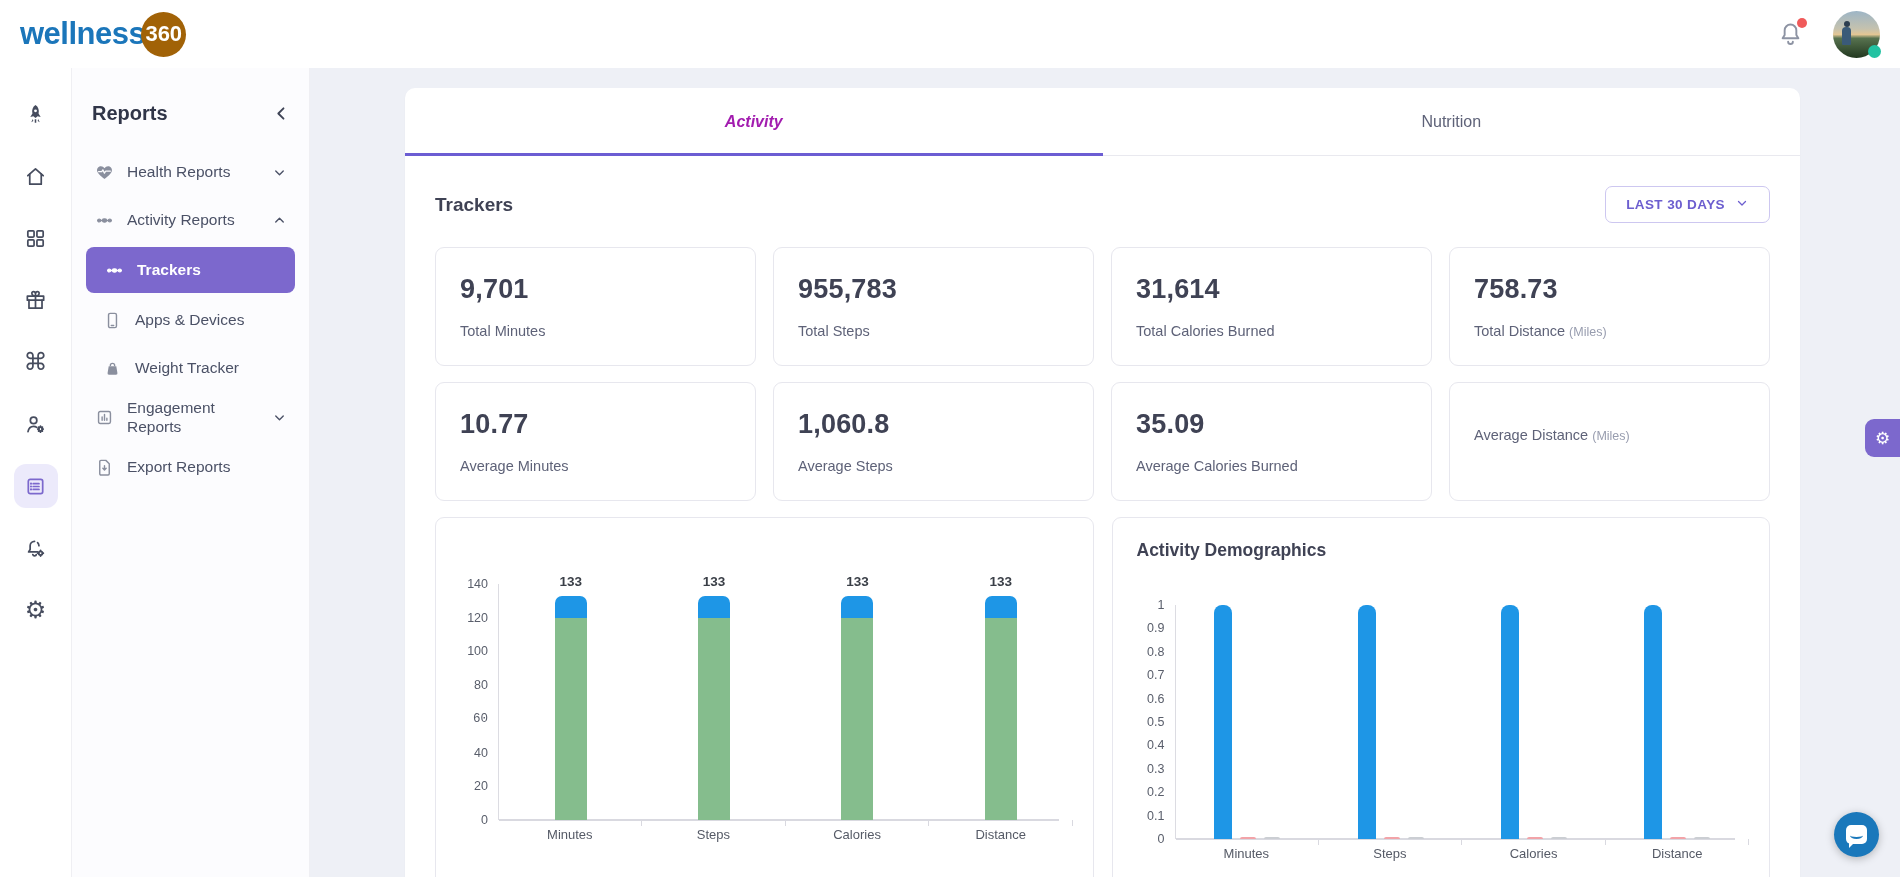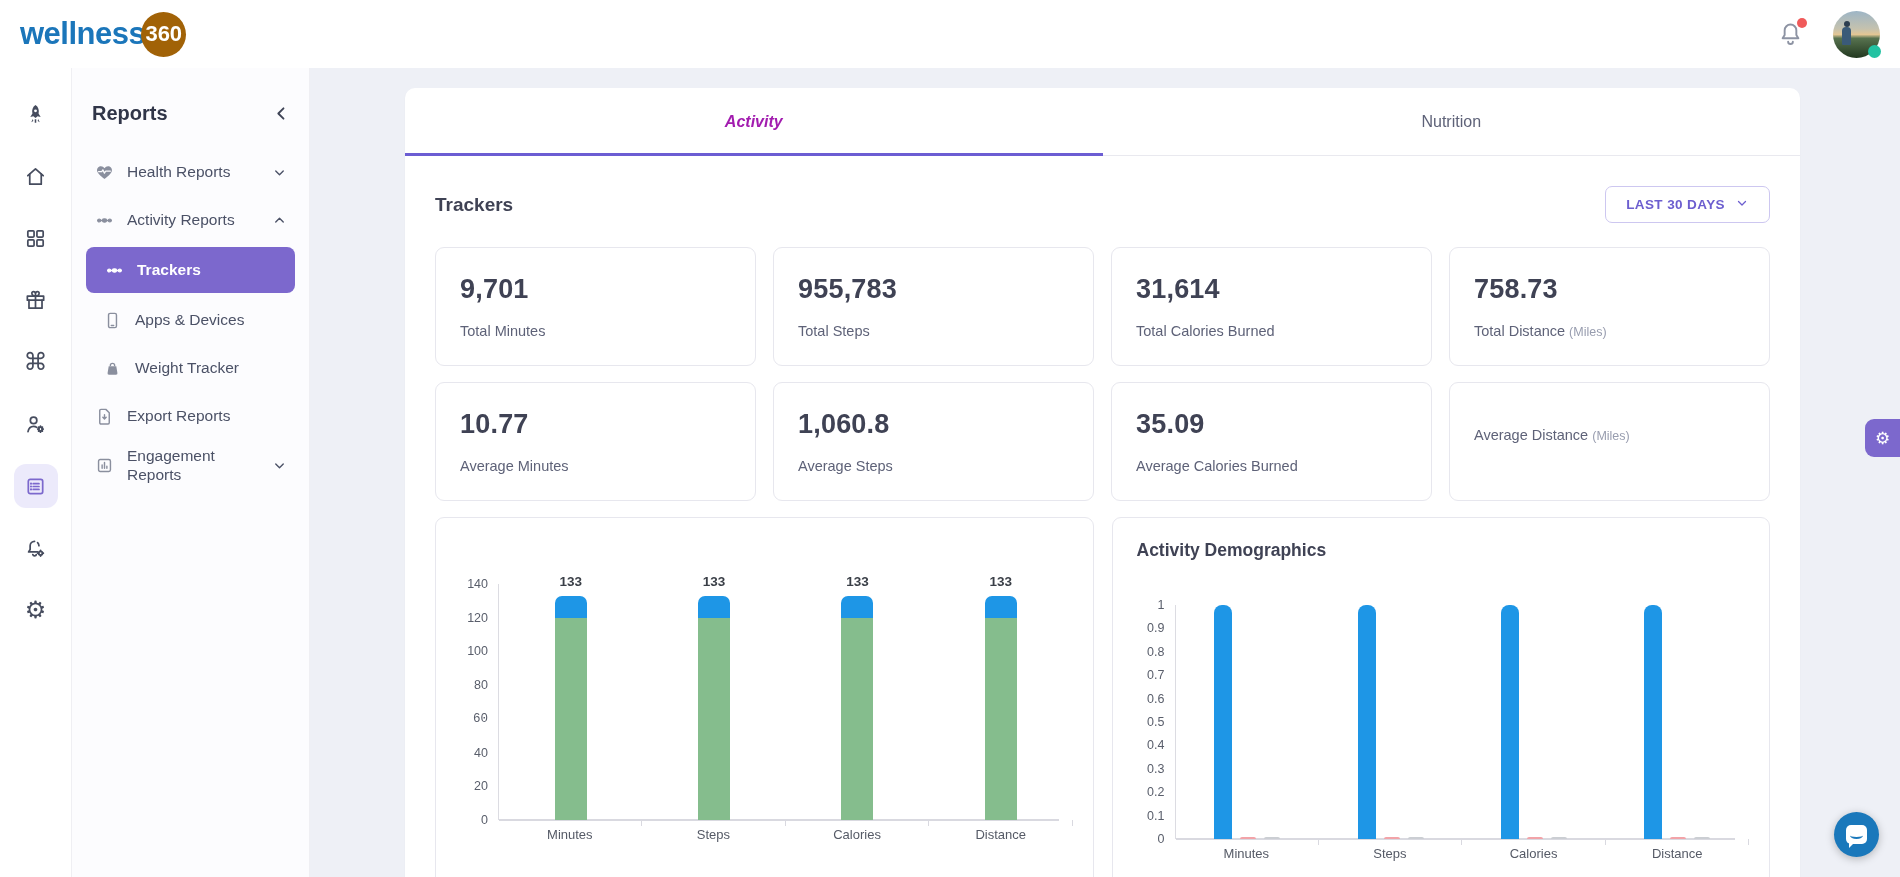--- a/index.html
+++ b/index.html
@@ -263,39 +263,39 @@
           <svg viewBox="0 0 24 24" fill="none" stroke="currentColor" stroke-width="1.8" stroke-linecap="round" stroke-linejoin="round">
             <path fill="currentColor" stroke="none" d="M7.2 9h9.6l1.4 8.7a1.9 1.9 0 0 1-1.9 2.3H7.7a1.9 1.9 0 0 1-1.9-2.3L7.2 9z"></path>
             <path d="M9.3 8.2a2.7 2.7 0 0 1 5.4 0"></path>
           </svg>
         </span>
         <span class="s-label">Weight Tracker</span>
       </div>
       <div class="side-item level0">
         <span class="s-icon">
           <svg viewBox="0 0 24 24" fill="none" stroke="currentColor" stroke-width="1.8" stroke-linecap="round" stroke-linejoin="round">
-            <path d="M7.5 3h6.2L18 7.3V20a1.5 1.5 0 0 1-1.5 1.5h-9A1.5 1.5 0 0 1 6 20V4.5A1.5 1.5 0 0 1 7.5 3z"></path>
-            <path d="M12 9.8v5M9.9 12.9l2.1 2.1 2.1-2.1"></path>
-          </svg>
-        </span>
-        <span class="s-label">Export Reports</span>
-      </div>
-      <div class="side-item level0">
-        <span class="s-icon">
-          <svg viewBox="0 0 24 24" fill="none" stroke="currentColor" stroke-width="1.8" stroke-linecap="round" stroke-linejoin="round">
             <rect x="4.5" y="4.5" width="15" height="15" rx="2"></rect>
             <path d="M9 15.5v-4.2M12 15.5V8.3M15 15.5v-2.6"></path>
           </svg>
         </span>
         <span class="s-label">Engagement Reports</span>
         <span class="s-chevron">
           <svg style="width:15px;height:15px" viewBox="0 0 24 24" fill="none" stroke="currentColor" stroke-width="2.2" stroke-linecap="round" stroke-linejoin="round">
             <path d="M6 9.5l6 6 6-6"></path>
           </svg>
         </span>
+      </div>
+      <div class="side-item level0">
+        <span class="s-icon">
+          <svg viewBox="0 0 24 24" fill="none" stroke="currentColor" stroke-width="1.8" stroke-linecap="round" stroke-linejoin="round">
+            <path d="M7.5 3h6.2L18 7.3V20a1.5 1.5 0 0 1-1.5 1.5h-9A1.5 1.5 0 0 1 6 20V4.5A1.5 1.5 0 0 1 7.5 3z"></path>
+            <path d="M12 9.8v5M9.9 12.9l2.1 2.1 2.1-2.1"></path>
+          </svg>
+        </span>
+        <span class="s-label">Export Reports</span>
       </div>
     </div>
 </div>
 
 <div class="main">
   <div class="main-card">
     <div class="tabs" id="tabs">
         <div class="tab active">Activity</div>
         <div class="tab">Nutrition</div>
       </div>

